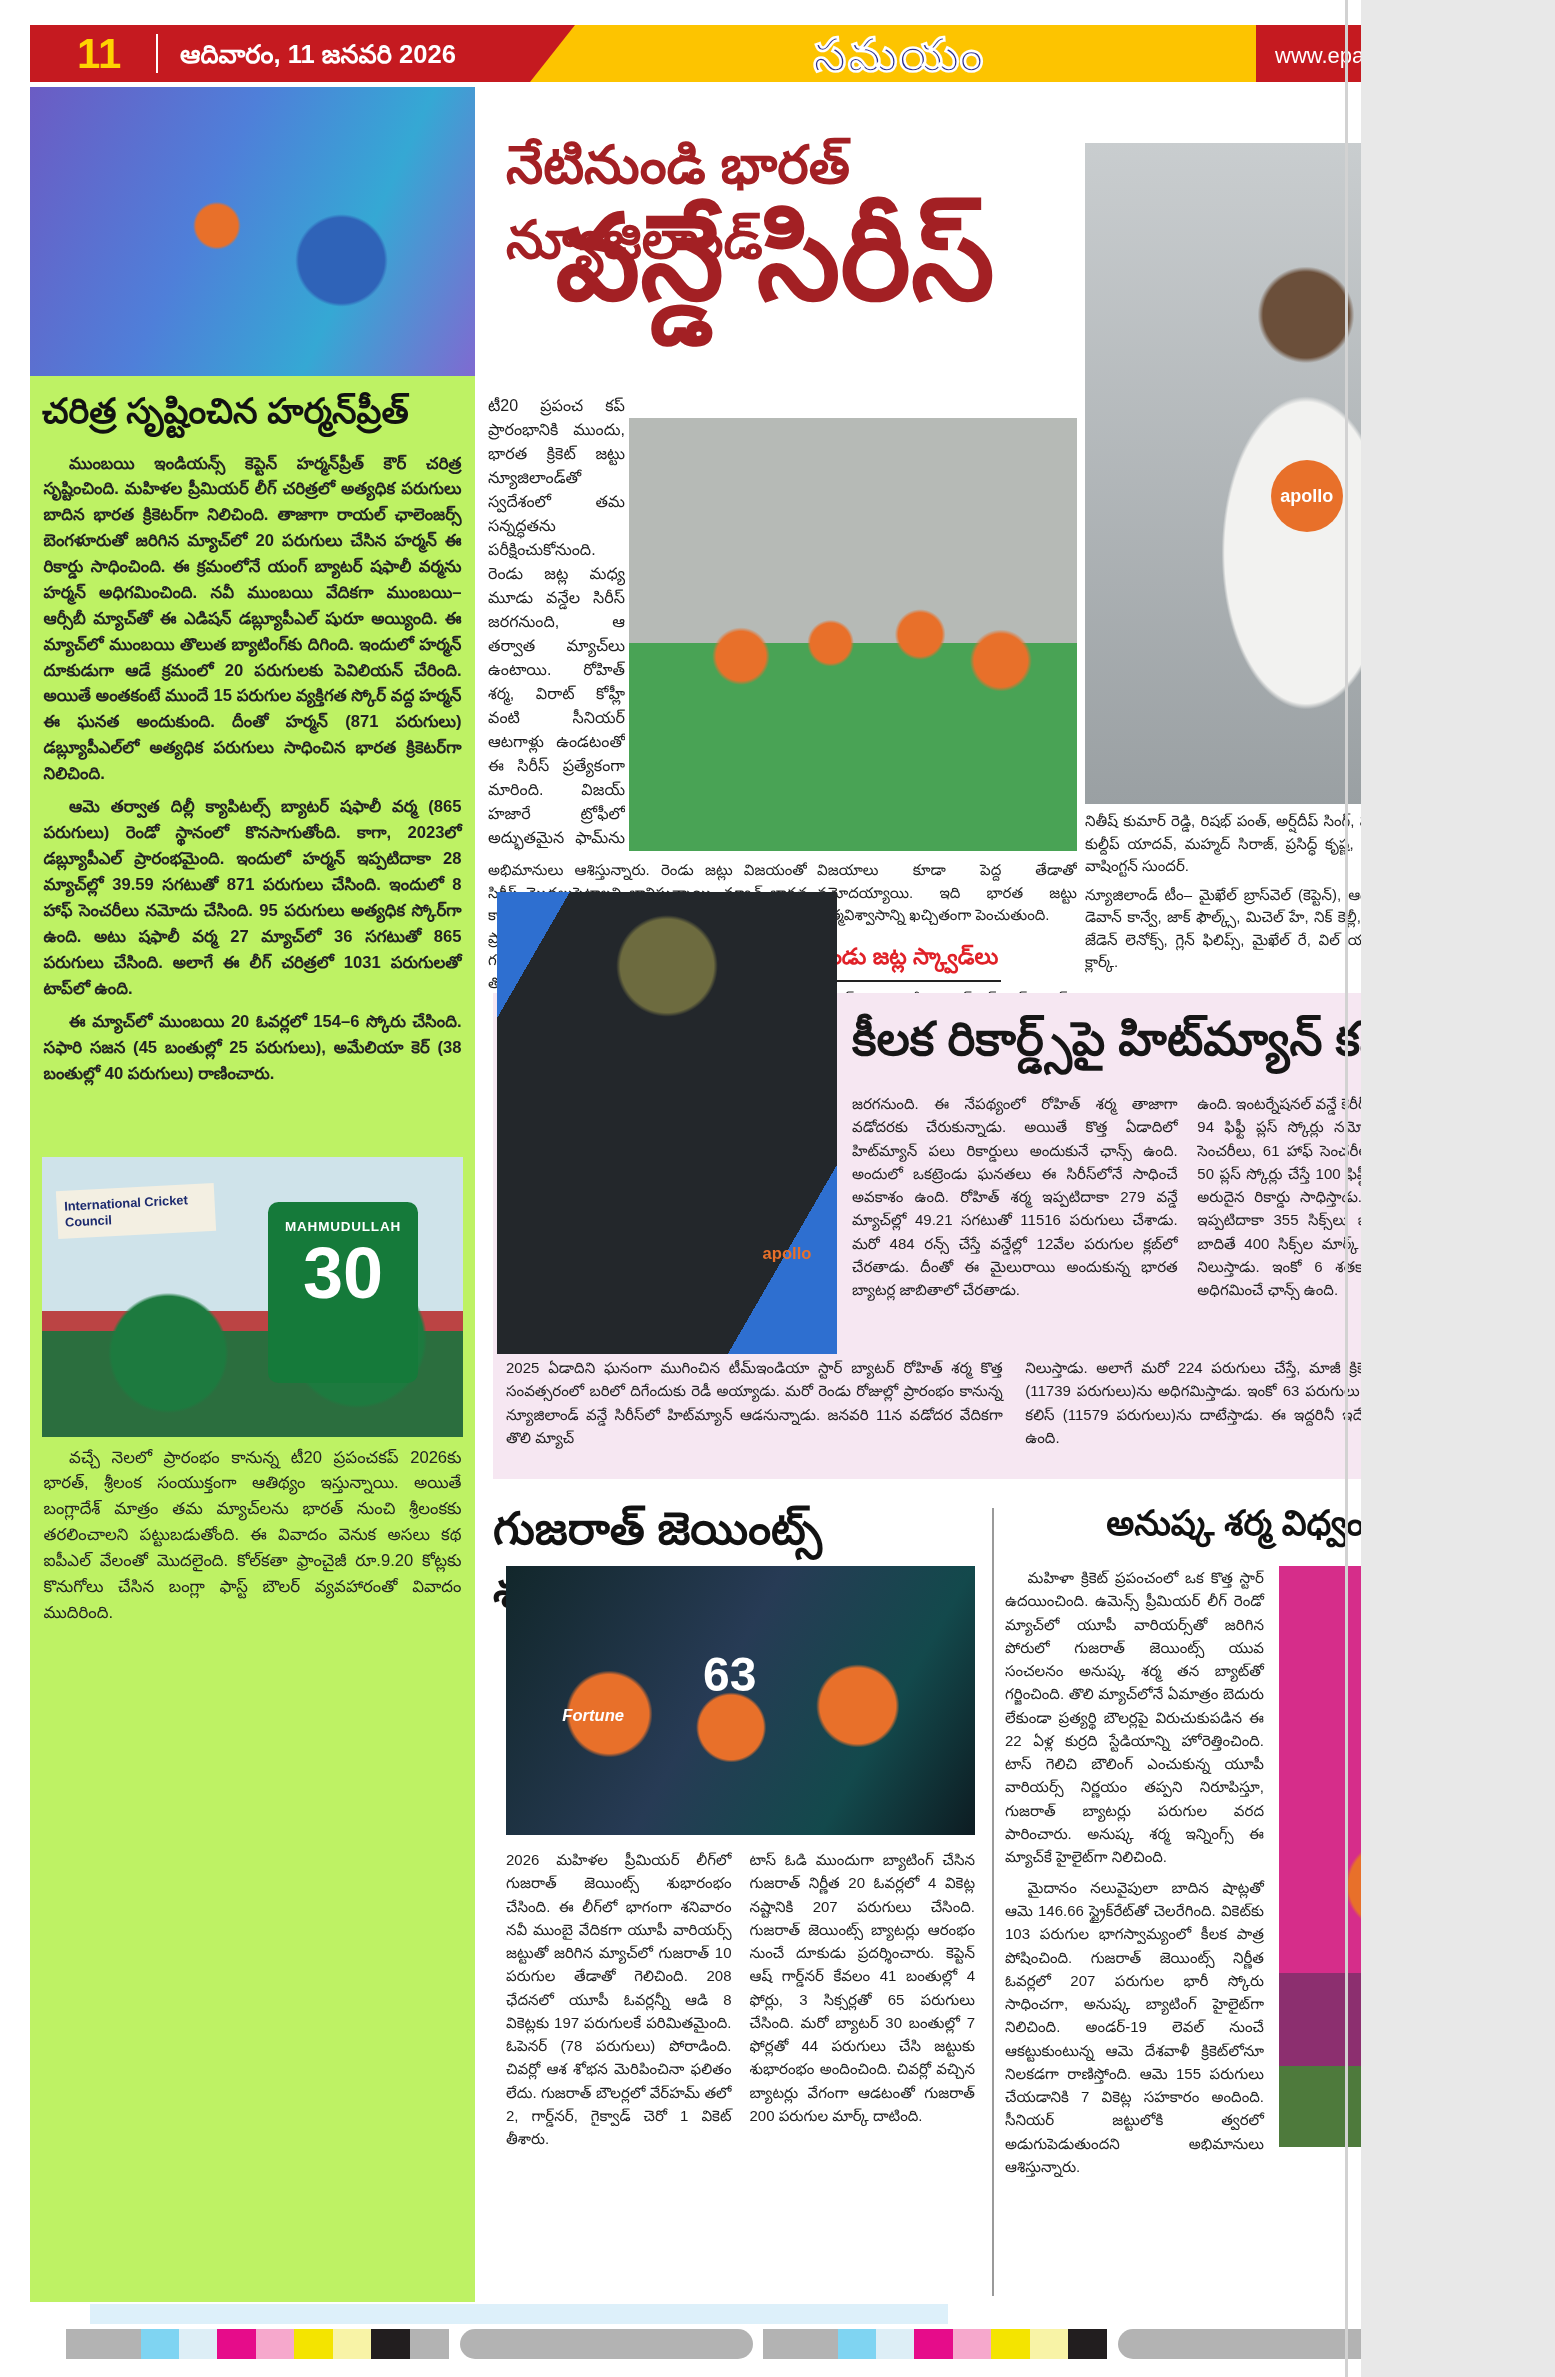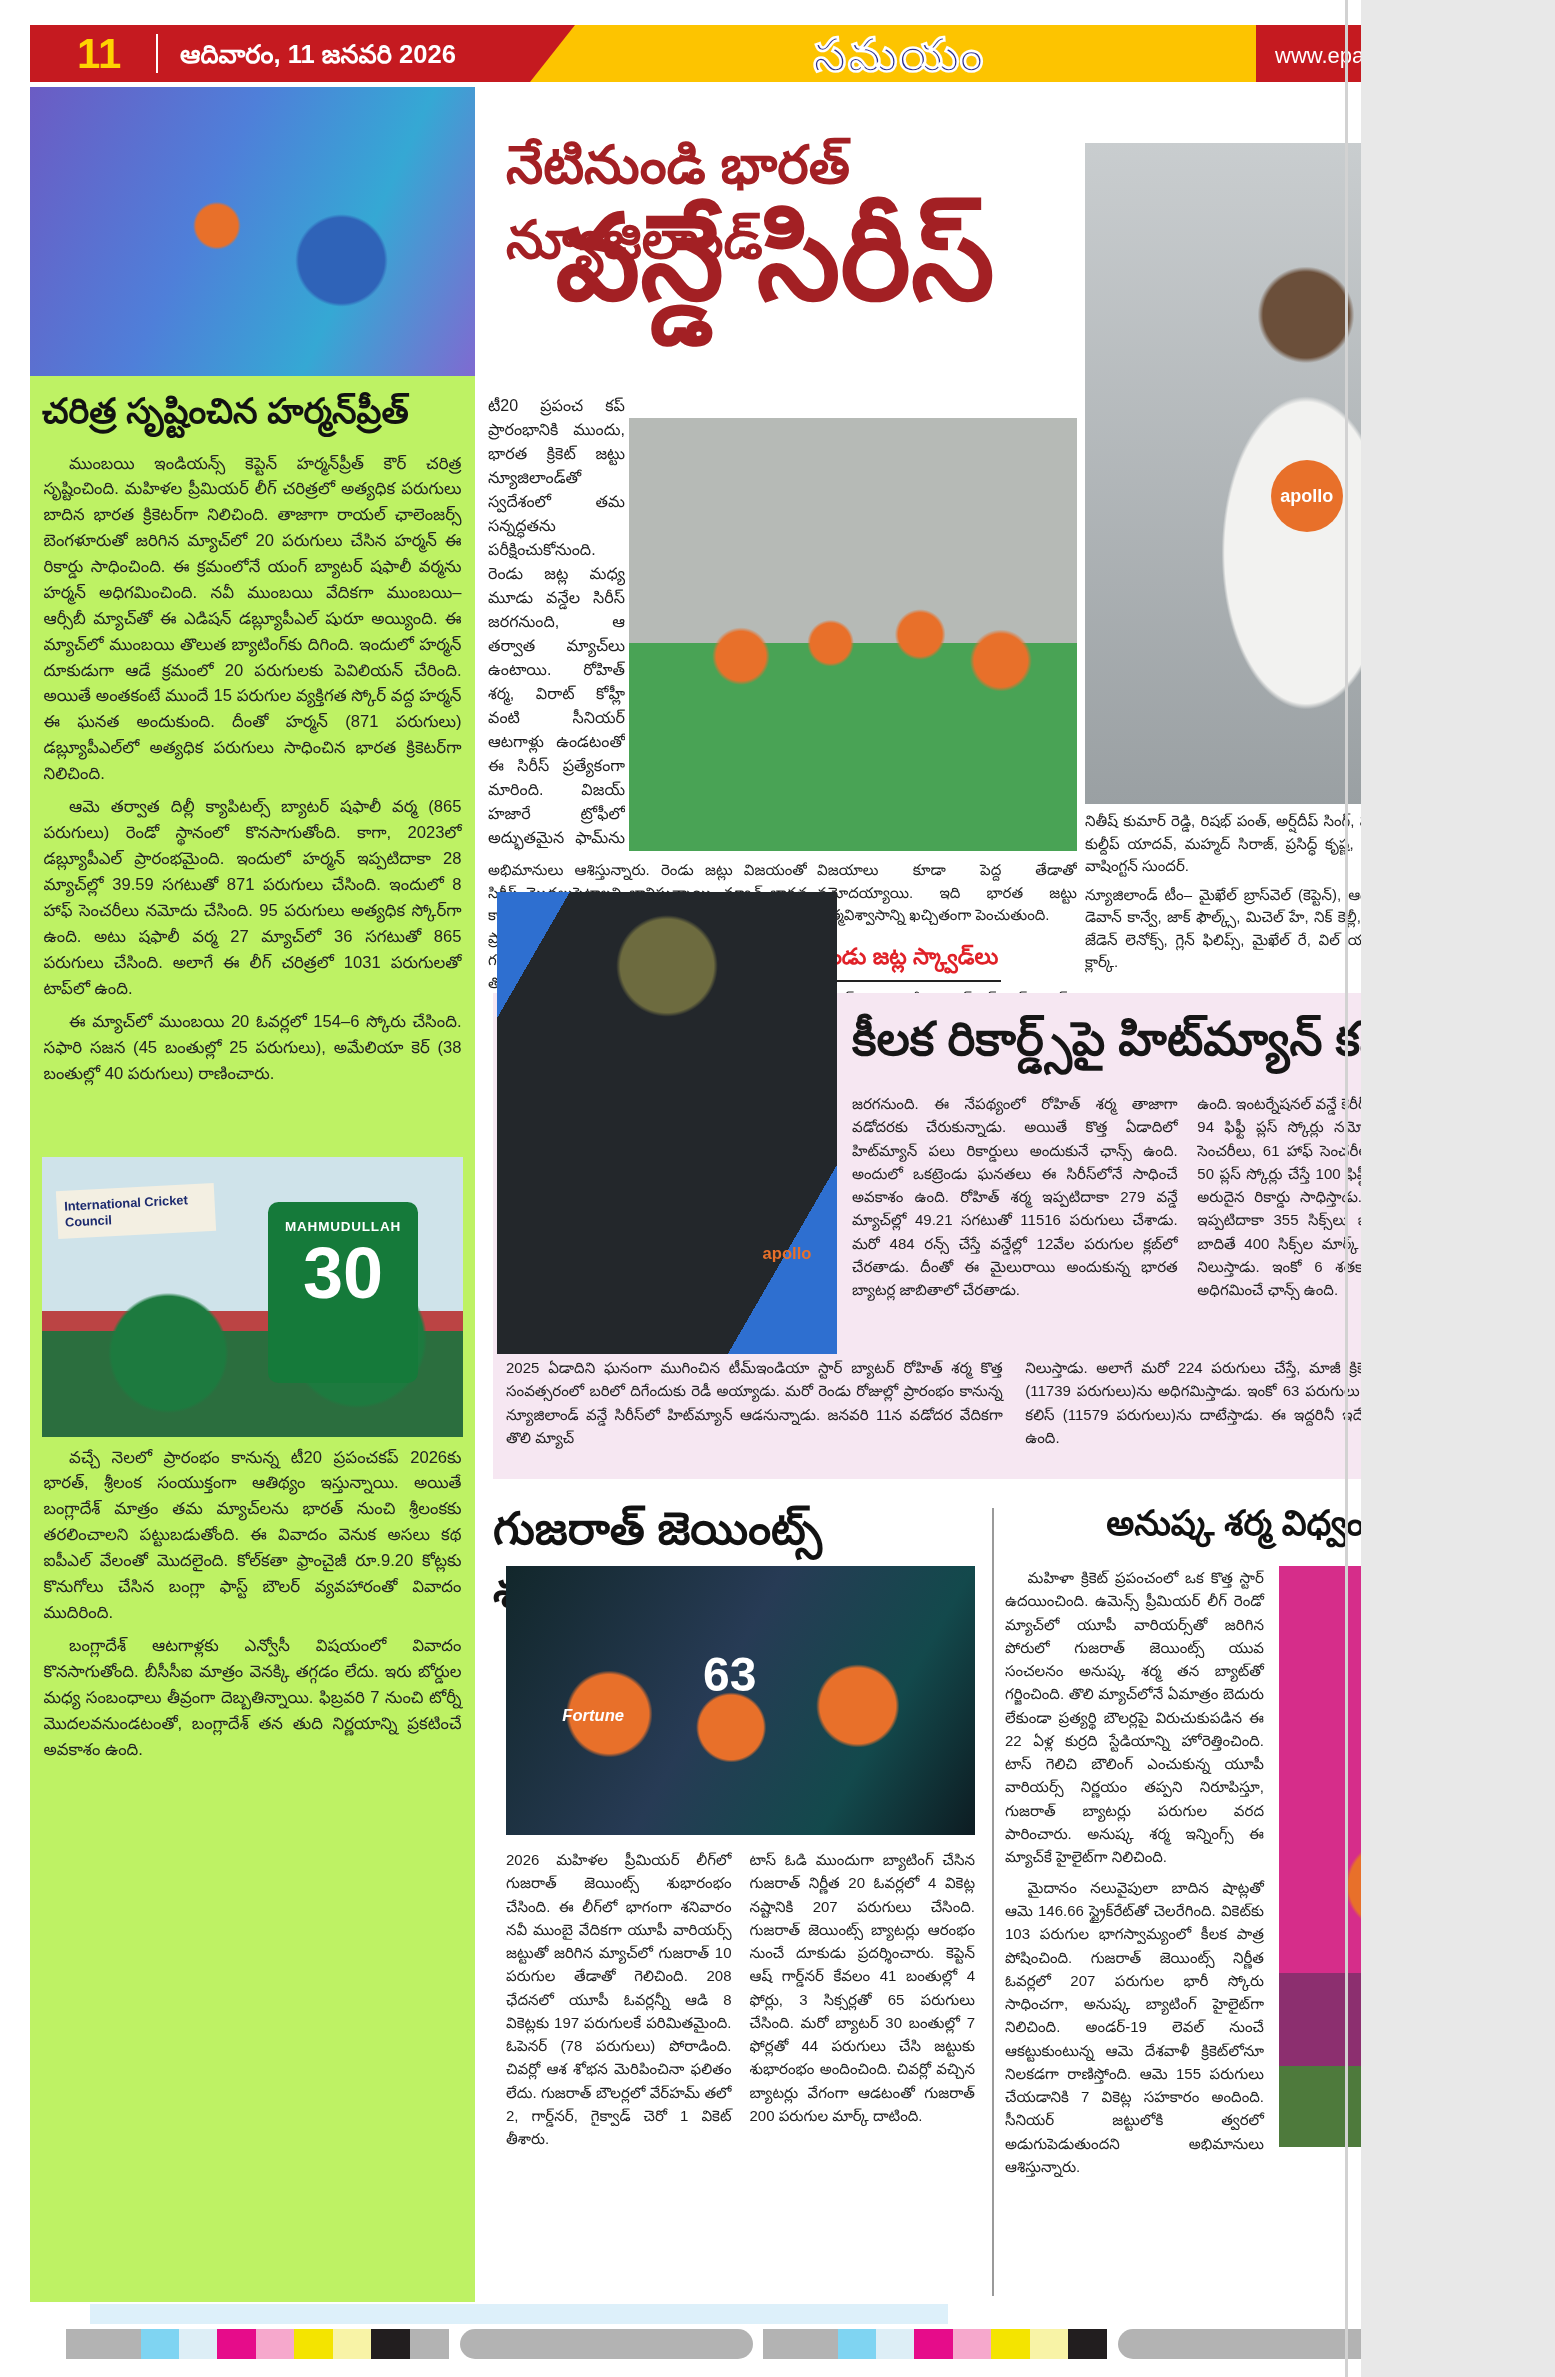--- a/index.html
+++ b/index.html
@@ -21,21 +21,21 @@
   .headline{font-weight:bold;color:#121212;}
   .photo{position:relative;overflow:hidden;}
   .jnum{position:absolute;color:#fff;font-weight:bold;}
   
   .leftcol{position:absolute;left:30px;top:87px;width:445px;height:2215px;background:#bef264;}
   .ph-harman{width:445px;height:289px;background:
      radial-gradient(circle at 42% 48%, #e8702a 0 7%, transparent 8%),
      radial-gradient(circle at 70% 60%, #2f63b8 0 12%, transparent 13%),
      linear-gradient(115deg,#6b5cc4,#4f7fd9 40%,#35a8d4 70%,#7f6ad1);}
   .h-art{font-size:35px;padding:15px 12px 6px 12px;}
-  .leftbody{padding:4.5px 13.5px 0 13.5px;height:696px;overflow:hidden;}
+  .leftbody{padding:4.5px 13.5px 0 13.5px;height:696px;overflow:hidden;font-weight:bold;}
   .ph-icc{margin:10.5px 12px 0 12px;width:421px;height:280px;background:
      radial-gradient(circle at 30% 70%, #1d7a3f 0 16%, transparent 17%),
      radial-gradient(circle at 75% 65%, #1d7a3f 0 18%, transparent 19%),
      linear-gradient(#cfe3ea 0 55%, #b44 55% 62%, #2b6e3e 62% 100%);}
   .icc-sign{position:absolute;left:15px;top:30px;width:143px;padding:7.5px;background:#f3efe2;
             color:#1c2a6e;font-size:12.8px;font-weight:bold;transform:rotate(-3deg);line-height:1.3;}
   .jersey30{position:absolute;right:45px;top:45px;width:150px;height:181px;background:#157a3a;
             border-radius:10.5px;text-align:center;color:#fff;}
   .jersey30 .nm{font-size:13.5px;font-weight:bold;margin-top:16.6px;letter-spacing:0.8px;}
   .jersey30 .no{font-size:72px;font-weight:bold;line-height:1.1;}
@@ -130,21 +130,20 @@
     </div>
     <div class="photo ph-icc">
       <div class="icc-sign">International Cricket Council</div>
       <div class="jersey30">
         <div class="nm">MAHMUDULLAH</div>
         <div class="no">30</div>
       </div>
     </div>
     <div class="bodytext leftbody2">
       <p>వచ్చే నెలలో ప్రారంభం కానున్న టీ20 ప్రపంచకప్ 2026కు భారత్, శ్రీలంక సంయుక్తంగా ఆతిథ్యం ఇస్తున్నాయి. అయితే బంగ్లాదేశ్ మాత్రం తమ మ్యాచ్‌లను భారత్ నుంచి శ్రీలంకకు తరలించాలని పట్టుబడుతోంది. ఈ వివాదం వెనుక అసలు కథ ఐపీఎల్ వేలంతో మొదలైంది. కోల్‌కతా ఫ్రాంచైజీ రూ.9.20 కోట్లకు కొనుగోలు చేసిన బంగ్లా ఫాస్ట్ బౌలర్ వ్యవహారంతో వివాదం ముదిరింది.</p>
-      <p>బంగ్లాదేశ్ ఆటగాళ్లకు ఎన్వోసీ విషయంలో వివాదం కొనసాగుతోంది. బీసీసీఐ మాత్రం వెనక్కి తగ్గడం లేదు. ఇరు బోర్డుల మధ్య సంబంధాలు తీవ్రంగా దెబ్బతిన్నాయి. ఫిబ్రవరి 7 నుంచి టోర్నీ మొదలవనుండటంతో, బంగ్లాదేశ్ తన తుది నిర్ణయాన్ని ప్రకటించే అవకాశం ఉంది.</p>
     </div>
   </div>
 
   <div class="kicker">నేటినుండి భారత్ న్యూజిలాండ్</div>
   <div class="bigtitle">వన్డే సిరీస్</div>
   <div class="introcol">టీ20 ప్రపంచ కప్ ప్రారంభానికి ముందు, భారత క్రికెట్ జట్టు న్యూజిలాండ్‌తో స్వదేశంలో తమ సన్నద్ధతను పరీక్షించుకోనుంది. రెండు జట్ల మధ్య మూడు వన్డేల సిరీస్ జరగనుంది, ఆ తర్వాత మ్యాచ్‌లు ఉంటాయి. రోహిత్ శర్మ, విరాట్ కోహ్లీ వంటి సీనియర్ ఆటగాళ్లు ఉండటంతో ఈ సిరీస్ ప్రత్యేకంగా మారింది. విజయ్ హజారే ట్రోఫీలో అద్భుతమైన ఫామ్‌ను ప్రదర్శించిన తర్వాత, ఈ స్టార్ ఆటగాళ్లపై అందరి దృష్టి ఉంది.</div>
   <div class="photo ph-train"></div>
   <div class="photo ph-kohli">
     <div class="apollo">apollo</div>
   </div>

